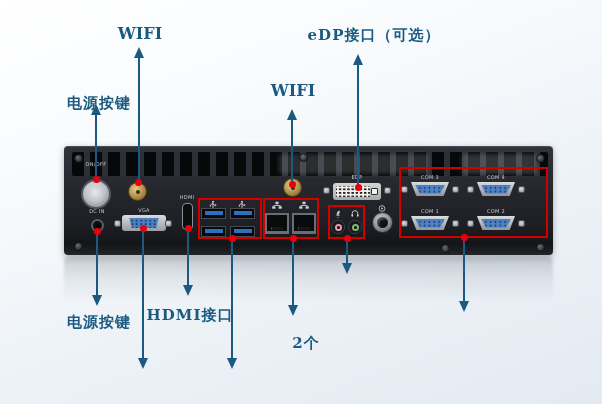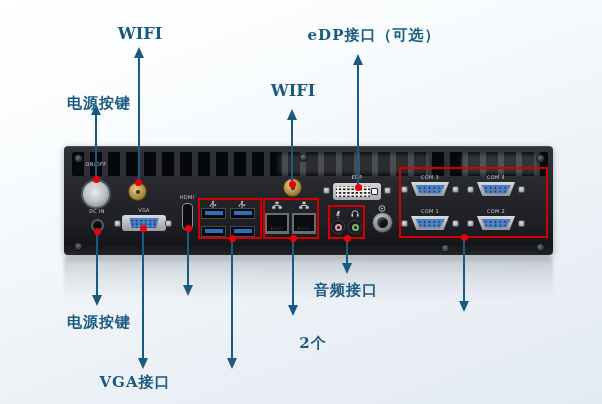--- a/index.html
+++ b/index.html
@@ -323,19 +323,18 @@
   <div class="rdot" style="left:232px;top:238px;"></div>
   <div class="rdot" style="left:293px;top:238px;"></div>
   <div class="rdot" style="left:347px;top:238px;"></div>
   <div class="rdot" style="left:464px;top:237px;"></div>
 
   <div class="callout" style="left:99px;top:103px;">电源按键</div>
   <div class="callout lat" style="left:140px;top:33px;">WIFI</div>
   <div class="callout lat" style="left:293px;top:90px;">WIFI</div>
   <div class="callout" style="left:374px;top:35px;text-align:right;">eDP接口（可选）</div>
   <div class="callout" style="left:99px;top:322px;">电源按键</div>
-  <div class="callout" style="left:135px;top:382px;">VGA接口</div>
-  <div class="callout two" style="left:313px;top:343px;text-align:center;">
+  <div class="callout" style="left:190px;top:315px;">HDMI接口</div>
+  <div class="callout two" style="left:306px;top:343px;text-align:center;">
     <div>2个</div>
   </div>
-  <div class="callout" style="left:346px;top:290px;">音频接口</div>
 
 </div>
 
 </body></html>

